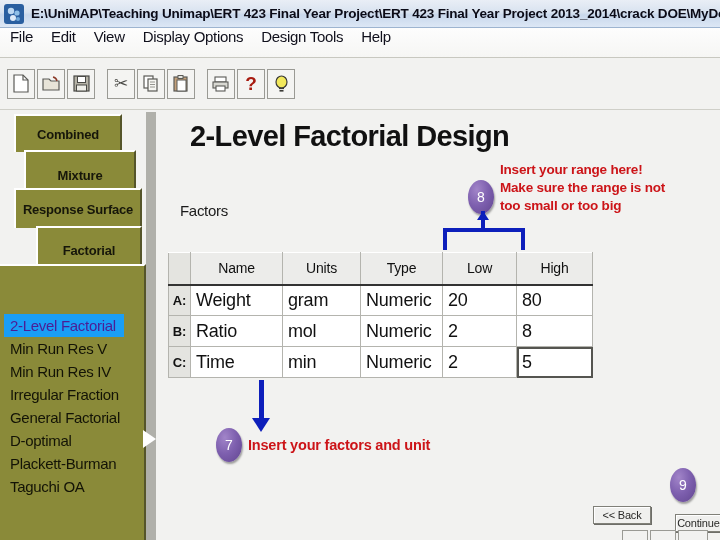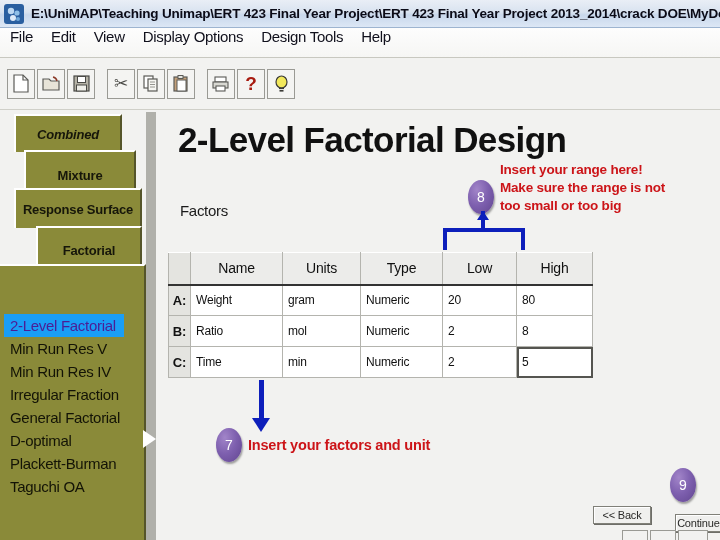--- a/index.html
+++ b/index.html
@@ -126,21 +126,21 @@
     justify-content: center;
     cursor: default;
   }
   .tab-label {
     font-size: 13px;
     font-weight: 700;
     color: #16160a;
     white-space: nowrap;
     letter-spacing: -0.2px;
   }
-  .tab-combined   { left: 14px;  top: 2px;   width: 108px; height: 38px; font-style: italic; }
+  .tab-combined   { left: 14px;  top: 2px;   width: 108px; height: 38px; }
   .tab-mixture    { left: 24px;  top: 38px;  width: 112px; height: 49px; }
   .tab-response   { left: 14px;  top: 76px;  width: 128px; height: 40px; }
   .tab-factorial  { left: 36px;  top: 114px; width: 106px; height: 47px; }
 
   .sidelist {
     position: absolute;
     left: 0; top: 152px;
     width: 146px;
     height: 276px;
     background: #8a8a39;
@@ -176,22 +176,22 @@
   
   .content {
     position: absolute;
     left: 156px; top: 112px;
     width: 564px;
     height: 428px;
     background: #f2f2f0;
   }
   .page-title {
     position: absolute;
-    left: 22px; top: 8px;
-    font-size: 35px;
+    left: 34px; top: 8px;
+    font-size: 29px;
     font-weight: 700;
     color: #111111;
     letter-spacing: -0.6px;
     white-space: nowrap;
   }
   .factors-label {
     position: absolute;
     left: 24px; top: 90px;
     font-size: 15px;
     color: #1a1a1a;
@@ -202,21 +202,21 @@
   .ftable {
     position: absolute;
     left: 12px; top: 140px;
     width: 402px;
     border-collapse: collapse;
     background: #ffffff;
     table-layout: fixed;
   }
   .ftable td, .ftable th {
     border: 1px solid #b4b4ae;
-    font-size: 12px;
+    font-size: 18px;
     color: #111111;
     padding: 0 5px;
     height: 31px;
     box-sizing: border-box;
     letter-spacing: -0.2px;
     text-align: left;
     font-weight: normal;
   }
   .ftable th {
     background: #ececea;

